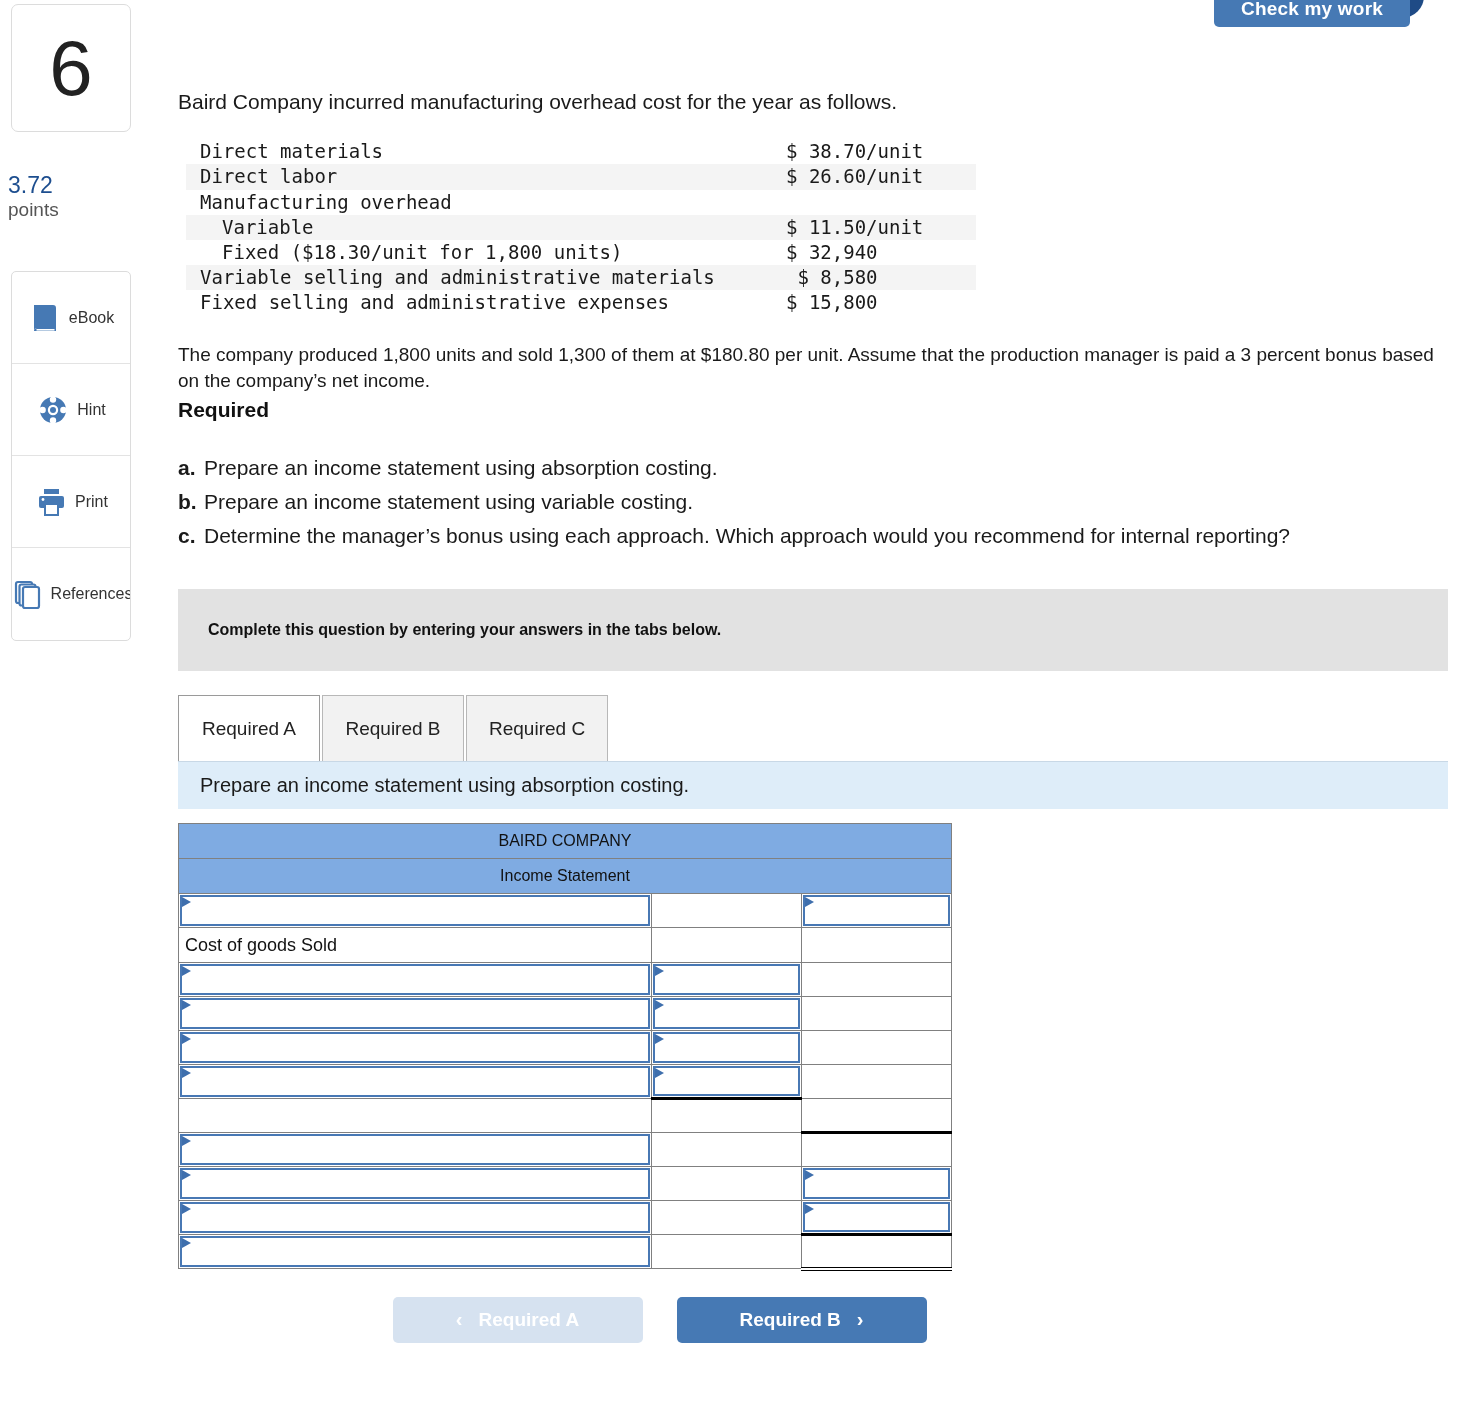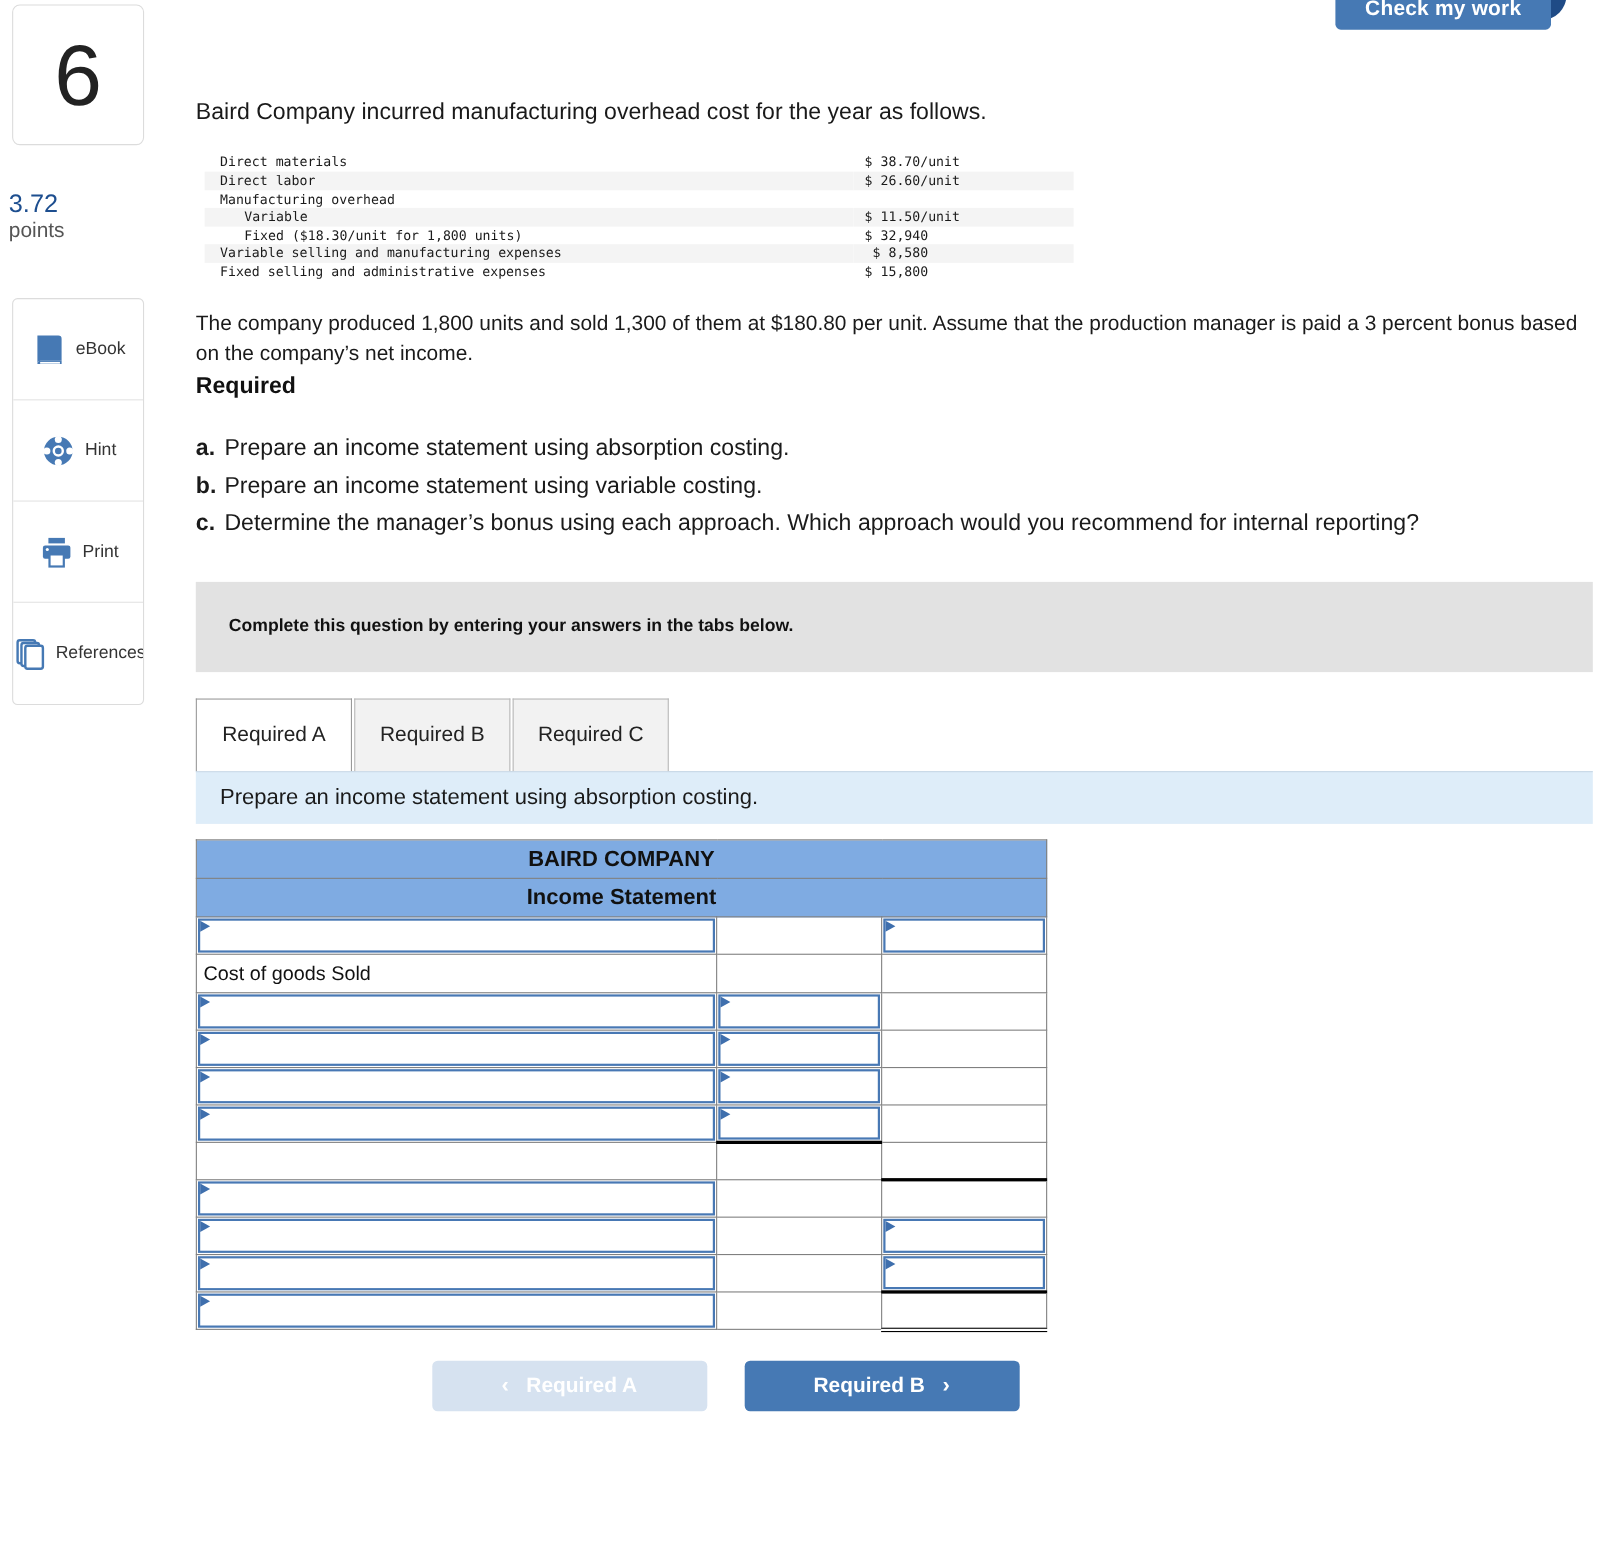--- a/index.html
+++ b/index.html
@@ -57,21 +57,21 @@
 
   .intro-line {
     margin-top: 88px; font-size: 21px; color: #1a1a1a; line-height: 1.3;
   }
 
   
   .facts {
     margin-top: 24px; margin-left: 8px; width: 790px;
     border-collapse: collapse;
     font-family: "DejaVu Sans Mono", monospace;
-    font-size: 12px; color: #1a1a1a;
+    font-size: 19px; color: #1a1a1a;
   }
   .facts td { padding: 1px 0 1px 0; line-height: 1.22; white-space: pre; }
   .facts tr.shade { background: #f4f4f4; }
   .facts td.amt { text-align: left; width: 200px; padding-left: 10px;}
   .facts td.lbl { padding-left: 14px; }
 
   .para {
     margin-top: 26px; font-size: 19px; color: #1a1a1a; line-height: 1.42;
     width: 1262px;
   }
@@ -112,22 +112,22 @@
   .is-table {
     margin-top: 14px; width: 773px; border-collapse: collapse;
     table-layout: fixed;
   }
   .is-table col.c1 { width: 473px; }
   .is-table col.c2 { width: 150px; }
   .is-table col.c3 { width: 150px; }
 
   .is-table td { border: 1px solid #808080; padding: 0; height: 34px; }
   .is-head td {
-    background: #7fabe2; text-align: center; font-weight: bold;
-    font-size: 20px; color: #111; height: 35px;
+    background: #7fabe2; text-align: center; font-weight: normal;
+    font-size: 16px; color: #111; height: 35px;
   }
 
   .cell { position: relative; width: 100%; height: 100%; }
   .cell-text {
     display: flex; align-items: center; height: 34px;
     padding-left: 6px; font-size: 18px; color: #111;
   }
 
   
   .ipt {
@@ -248,21 +248,21 @@
       </tr>
       <tr class="shade">
         <td class="lbl" style="padding-left:36px">Variable</td>
         <td class="amt">$ 11.50/unit</td>
       </tr>
       <tr>
         <td class="lbl" style="padding-left:36px">Fixed ($18.30/unit for 1,800 units)</td>
         <td class="amt">$ 32,940</td>
       </tr>
       <tr class="shade">
-        <td class="lbl">Variable selling and manufacturing expenses</td>
+        <td class="lbl">Variable selling and administrative materials</td>
         <td class="amt"> $ 8,580</td>
       </tr>
       <tr>
         <td class="lbl">Fixed selling and administrative expenses</td>
         <td class="amt">$ 15,800</td>
       </tr>
     </tbody>
   </table>
 
   <div class="para">The company produced 1,800 units and sold 1,300 of them at $180.80 per unit. Assume that the production manager is paid a 3 percent bonus based on the company’s net income.</div>

